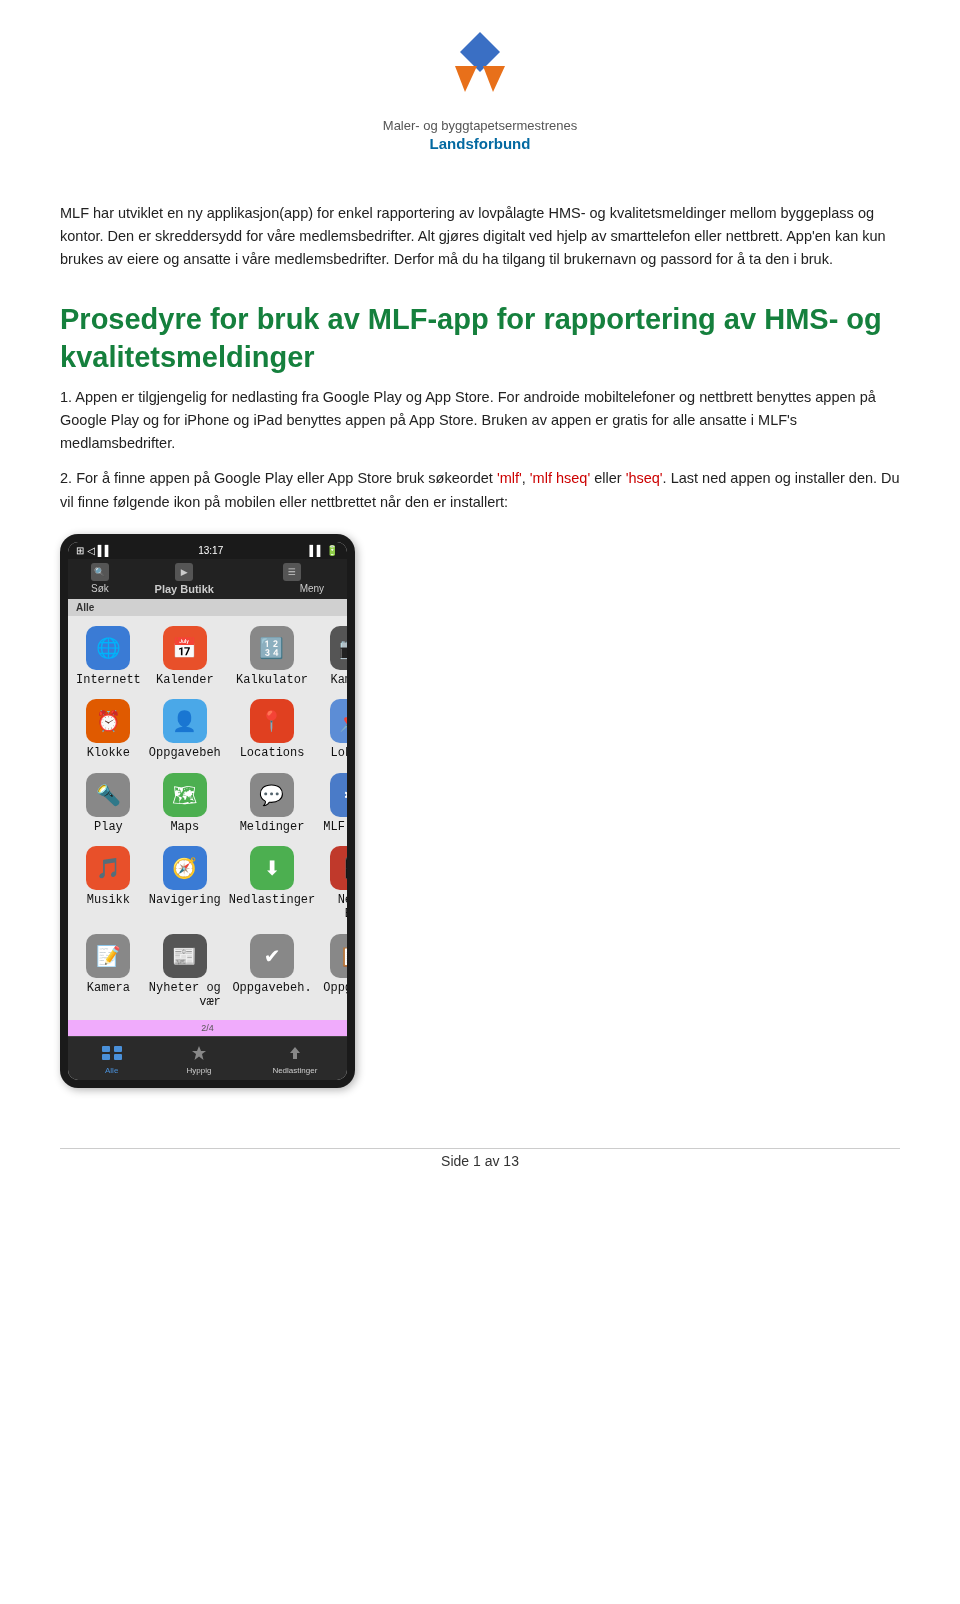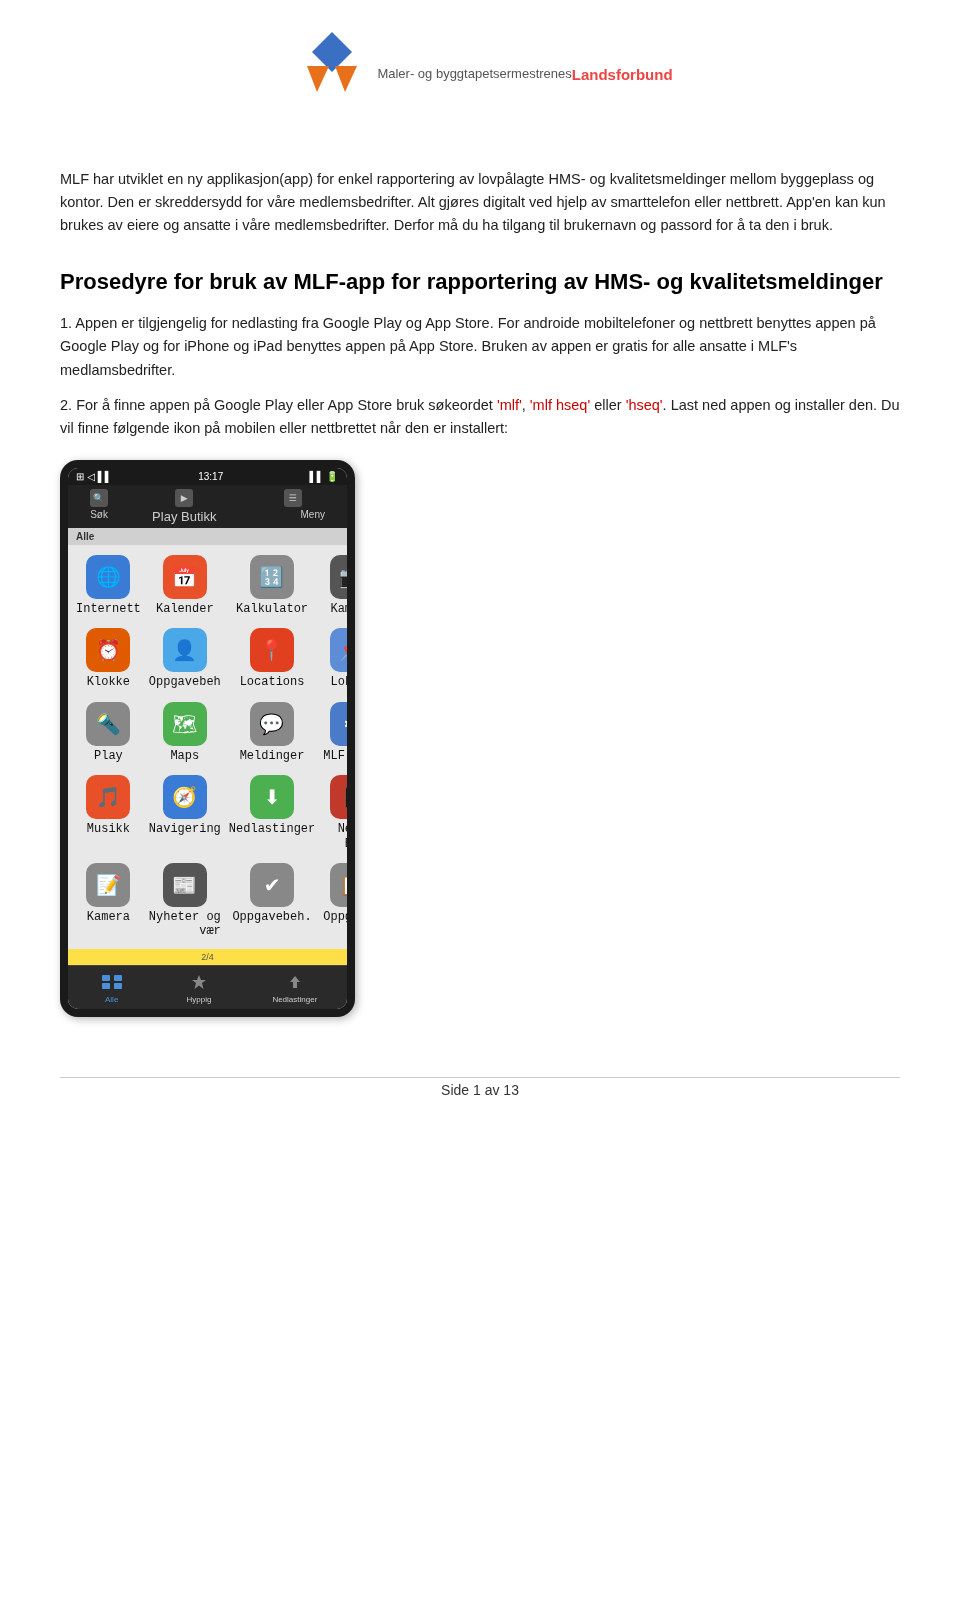--- a/index.html
+++ b/index.html
@@ -15,60 +15,60 @@
 
     .header {
       display: flex;
       flex-direction: column;
       align-items: center;
       padding: 30px 0 40px 0;
     }
 
     .logo-container {
       display: flex;
-      flex-direction: row;
+      flex-direction: column;
       align-items: center;
       margin-bottom: 10px;
     }
 
     .logo-shapes {
       width: 90px;
       height: 80px;
       margin-bottom: 8px;
     }
 
     .org-name-top {
       font-size: 13px;
       color: #555;
       text-align: center;
       line-height: 1.3;
     }
 
     .org-name-bold {
       font-size: 15px;
       font-weight: bold;
-      color: #ef4444;
+      color: #0369a1;
       text-align: center;
     }
 
     h1 {
       font-size: 26px;
       font-weight: bold;
       color: #111;
       margin-top: 40px;
       margin-bottom: 20px;
       line-height: 1.3;
     }
 
     h2 {
-      font-size: 22px;
+      font-size: 29px;
       font-weight: bold;
-      color: #000000;
+      color: #15803d;
       margin-top: 30px;
-      margin-bottom: 16px;
+      margin-bottom: 9px;
       line-height: 1.3;
     }
 
     p {
       font-size: 14.5px;
       line-height: 1.6;
       margin-bottom: 12px;
       color: #222;
     }
 
@@ -250,21 +250,21 @@
         <span>▌▌ 🔋</span>
       </div>
 
       <div class="phone-nav-bar">
         <div class="phone-nav-item">
           <div class="phone-nav-icon">🔍</div>
           <span style="color:#ccc;font-size:10px;">Søk</span>
         </div>
         <div class="phone-nav-item">
           <div class="phone-nav-icon">▶</div>
-          <span style="color:#ccc;font-size:13px;">Play Butikk</span>
+          <span style="color:#ccc;font-size:11px;font-weight:bold;">Play Butikk</span>
         </div>
         <div class="phone-nav-item">
           <div class="phone-nav-icon">☰</div>
           <span style="color:#ccc;font-size:10px;margin-left:40px;">Meny</span>
         </div>
       </div>
 
       <div style="background:#d0d0d0; padding:3px 8px; font-size:10px; font-weight:bold; color:#333;">Alle</div>
 
       <div class="app-grid" id="app-grid-container">
@@ -343,21 +343,21 @@
           <div class="app-item">
             <div class="app-icon" style="background: rgb(136, 136, 136);">✔</div>
             <div class="app-label">Oppgavebeh.</div>
           </div>
           <div class="app-item">
             <div class="app-icon" style="background: rgb(136, 136, 136);">📋</div>
             <div class="app-label">Oppgaver</div>
           </div>
         </div>
 
-      <div style="background:#fde047; text-align:center; padding:3px 16px; font-size:9px; color:#555;">2/4</div>
+      <div style="background:#f0abfc; text-align:center; padding:3px 16px; font-size:9px; color:#555;">2/4</div>
 
       <div class="phone-bottom-bar">
         <div class="bottom-nav-item">
           <div class="bottom-nav-icon">
             <svg width="22" height="16" viewBox="0 0 22 16">
               <rect x="1" y="1" width="8" height="6" fill="#4a90d9" rx="1"></rect>
               <rect x="13" y="1" width="8" height="6" fill="#4a90d9" rx="1"></rect>
               <rect x="1" y="9" width="8" height="6" fill="#4a90d9" rx="1"></rect>
               <rect x="13" y="9" width="8" height="6" fill="#4a90d9" rx="1"></rect>
             </svg>

